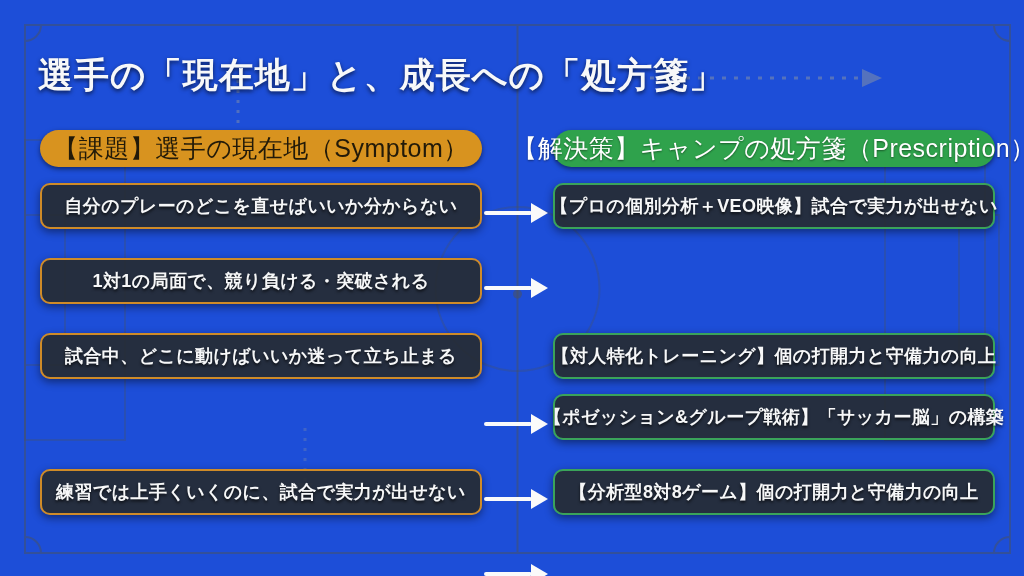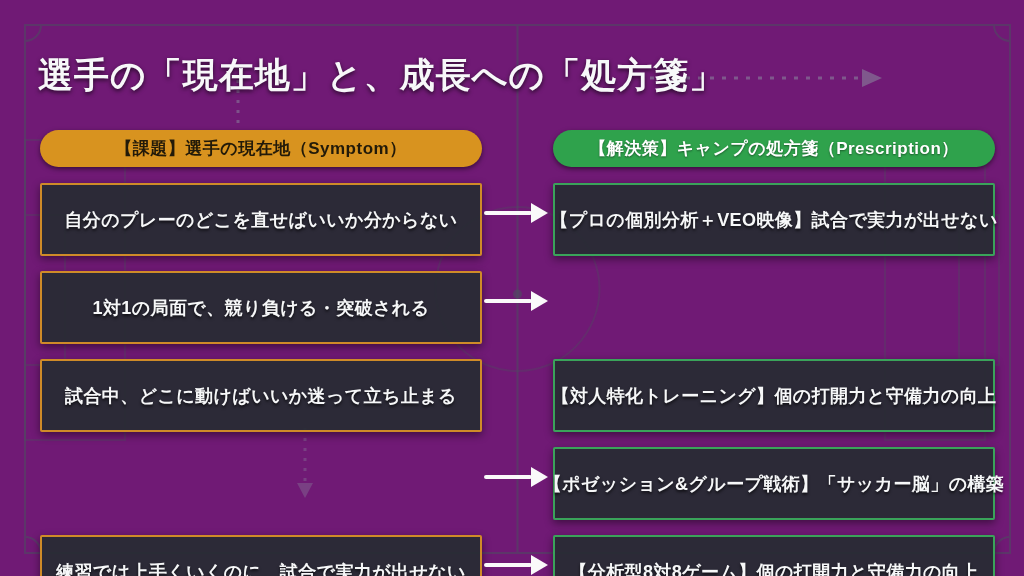--- a/index.html
+++ b/index.html
@@ -1,20 +1,20 @@
 <!DOCTYPE html>
 <html><head>
 <meta charset="utf-8">
 <style>
   * { margin:0; padding:0; box-sizing:border-box; }
   html,body { background:#0b0e12; }
   .slide {
     position:relative;
     width:1024px; height:576px;
-    background:#701a75;
+    background:#1d4ed8;
     overflow:hidden;
     font-family:"Liberation Sans", sans-serif;
   }
   
   .field-svg { position:absolute; inset:0; pointer-events:none; }
 
   .page-title {
     position:absolute; left:38px; top:52px;
     color:#f7f8f9;
     font-size:35px; font-weight:800; letter-spacing:1px;
@@ -25,31 +25,31 @@
   .grid {
     position:absolute; left:40px; top:130px;
     display:grid;
     grid-template-columns:442px 71px 442px;
     grid-auto-rows:auto;
   }
   .hdr-row { display:contents; }
   .pill {
     height:37px; border-radius:19px;
     display:flex; align-items:center; justify-content:center;
-    font-size:17px; font-weight:700; letter-spacing:.5px;
+    font-size:25px; font-weight:400; letter-spacing:.5px;
     box-shadow:0 2px 5px rgba(0,0,0,.5);
     margin-bottom:16px;
     white-space:nowrap;
   }
   .pill.orange { grid-column:1; background:#d8931f; color:#221a09; }
   .pill.green  { grid-column:3; background:#2fa24c; color:#ffffff; text-shadow:0 1px 2px rgba(0,0,0,.45); }
 
   .box {
-    height:73px; margin-bottom:15px;
-    border-radius:2px;
+    height:46px; margin-bottom:15px;
+    border-radius:10px;
     background:rgba(38,43,50,.92);
     display:flex; align-items:center; justify-content:center;
     color:#f6f7f8; font-size:18px; font-weight:700; letter-spacing:.4px;
     text-shadow:0 2px 3px rgba(0,0,0,.7);
     box-shadow:0 3px 8px rgba(0,0,0,.45);
     white-space:nowrap;
   }
   .box.symptom      { grid-column:1; border:2.5px solid #cf8b28; }
   .box.prescription { grid-column:3; border:2.5px solid #3aa35a; }
 

